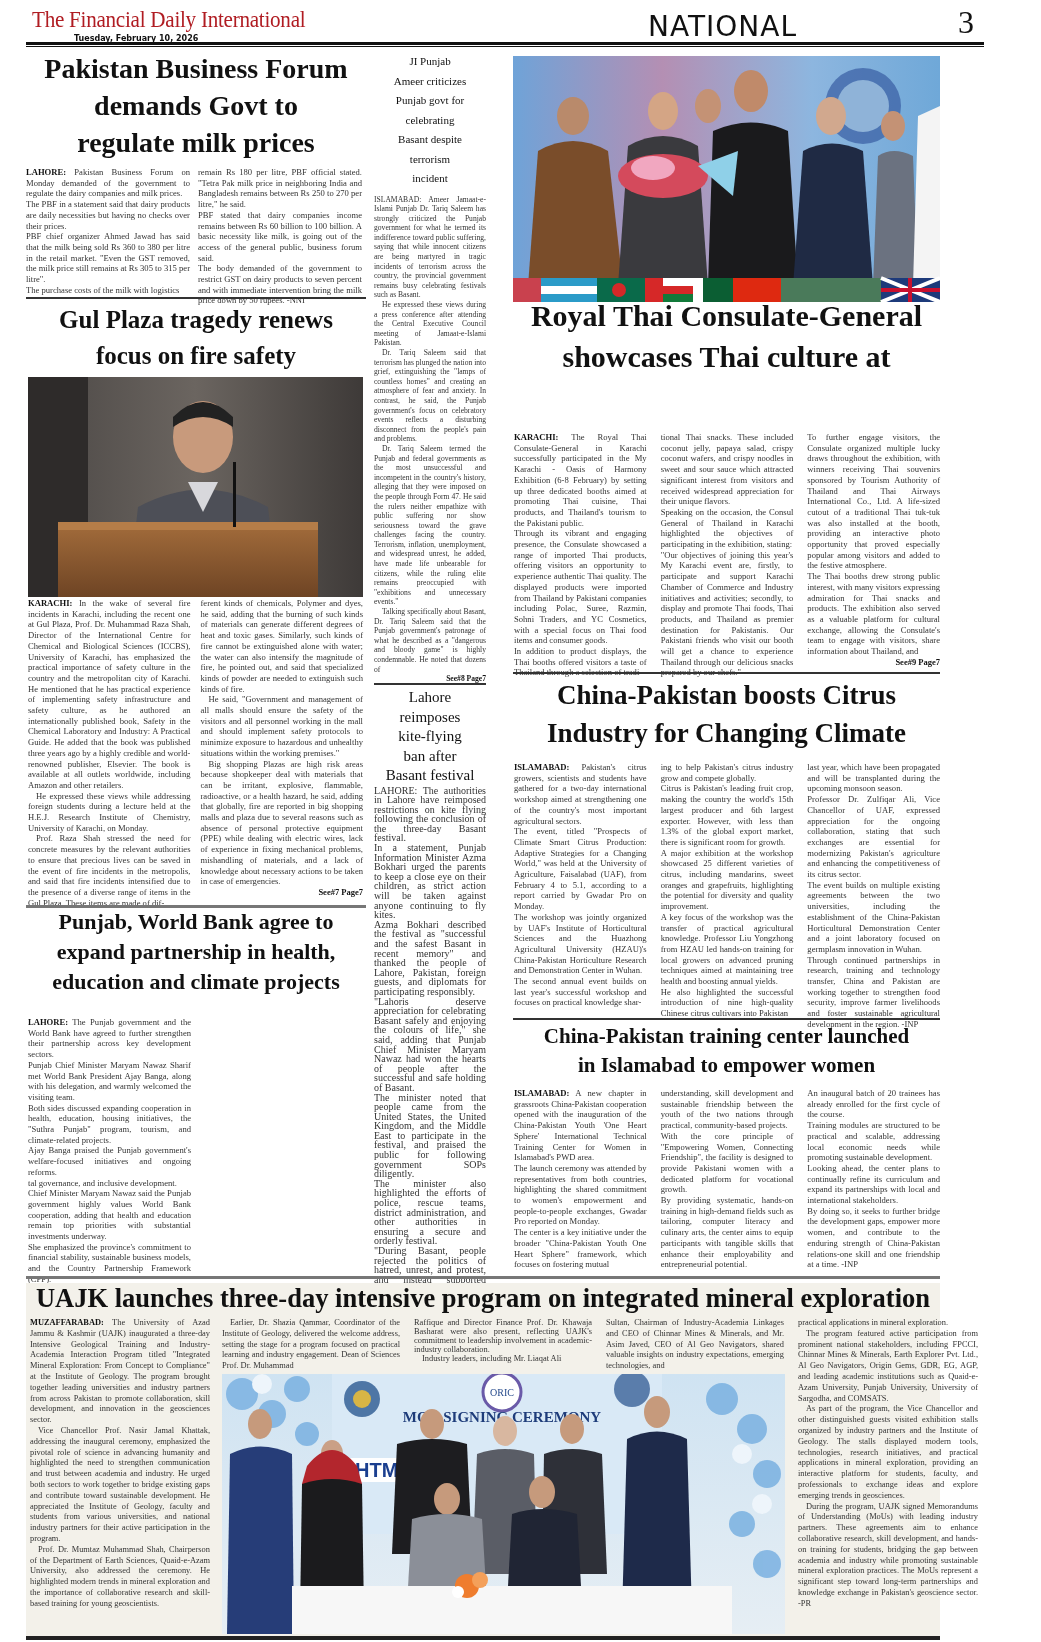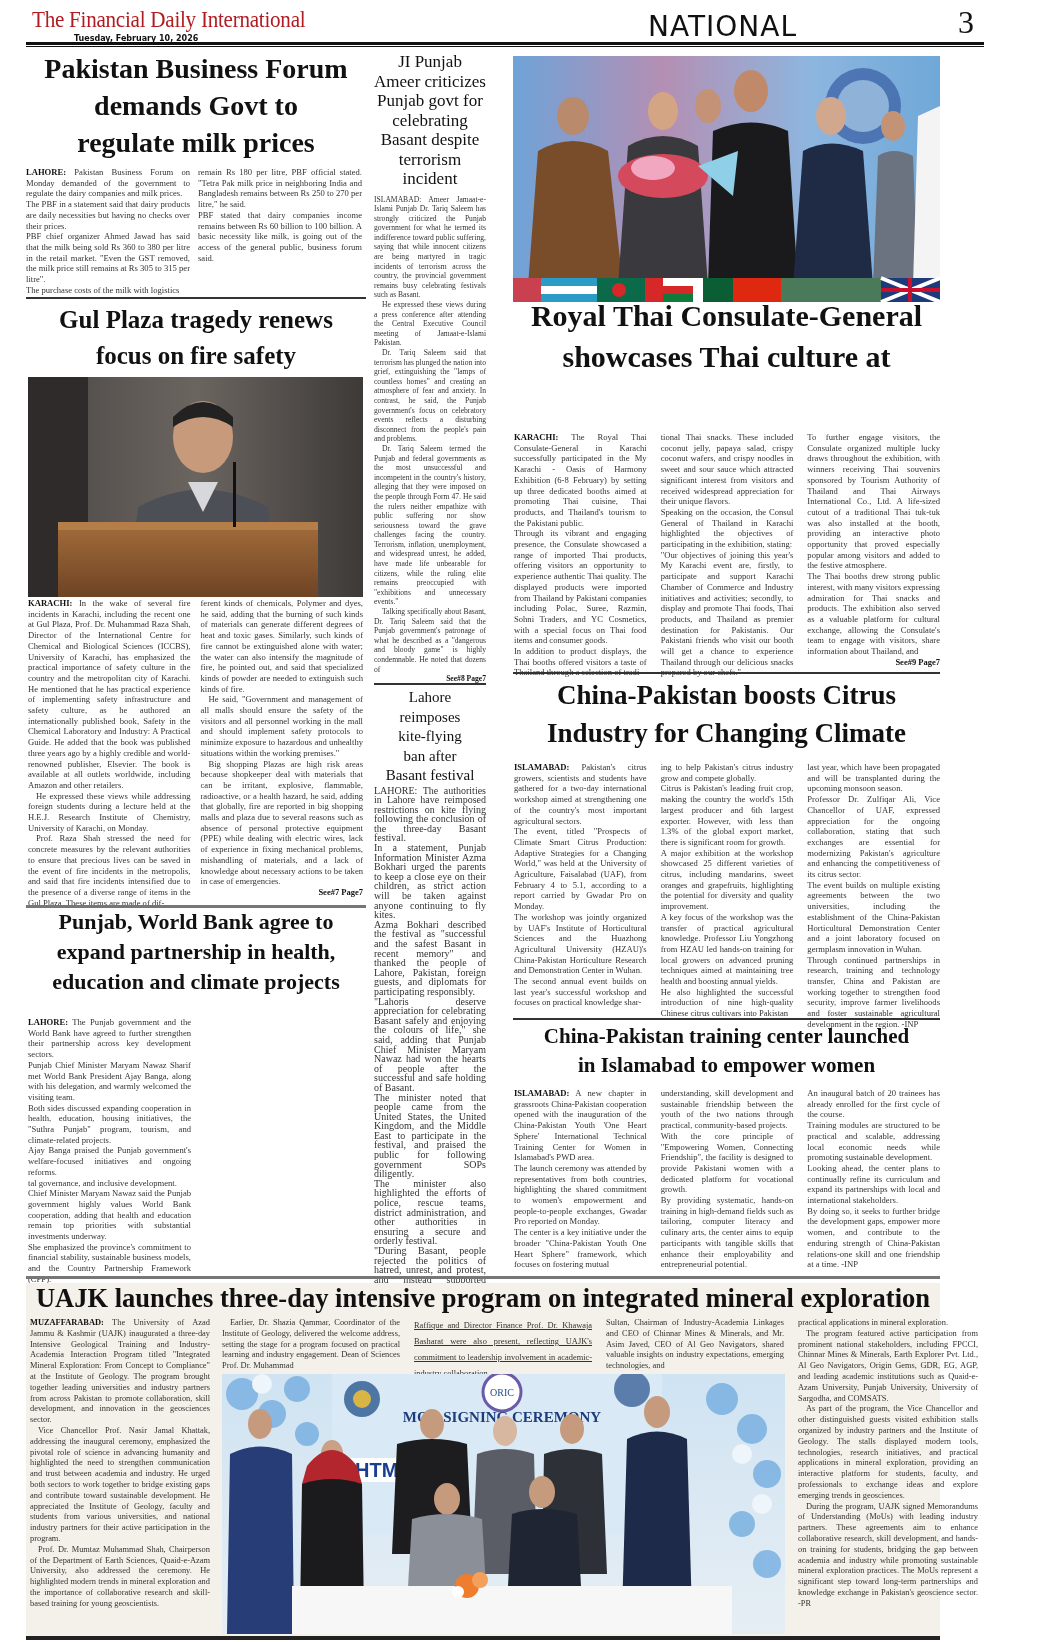--- a/index.html
+++ b/index.html
@@ -41,20 +41,21 @@
   <div style="display:flex;gap:8px;margin-top:6px;">
     <div class="col" style="width:164px;">
       <p><span class="dateline">LAHORE:</span><span> Pakistan Business Forum on Monday demanded of the government to regulate the dairy companies and milk prices.</span></p>
       <p>The PBF in a statement said that dairy products are daily necessities but having no checks over their prices.</p>
       <p>PBF chief organizer Ahmed Jawad has said that the milk being sold Rs 360 to 380 per litre in the retail market. "Even the GST removed, the milk price still remains at Rs 305 to 315 per litre".</p>
       <p>The purchase costs of the milk with logistics</p>
     </div>
     <div class="col" style="width:164px;">
       <p>remain Rs 180 per litre, PBF official stated. "Tetra Pak milk price in neighboring India and Bangladesh remains between Rs 250 to 270 per litre," he said.</p>
       <p>PBF stated that dairy companies income remains between Rs 60 billion to 100 billion. A basic necessity like milk, is going out of the access of the general public, business forum said.</p>
+      <p>The body demanded of the government to restrict GST on dairy products to seven percent and with immediate intervention bring the milk price down by 50 rupees. -NNI</p>
     </div>
   </div>
 </div>
 <div class="abs hr" style="left:26px;top:297px;width:340px;"></div>
 
 <div class="abs" style="left:26px;top:302px;width:340px;">
   <div class="hl" style="font-size:25px;line-height:36px;">
     <div>Gul Plaza tragedy renews</div>
     <div>focus on fire safety</div>
   </div>
@@ -115,21 +116,21 @@
       <p>tal governance, and inclusive development.</p>
       <p>Chief Minister Maryam Nawaz said the Punjab government highly values World Bank cooperation, adding that health and education remain top priorities with substantial investments underway.</p>
       <p>She emphasized the province's commitment to financial stability, sustainable business models, and the Country Partnership Framework (CPF).</p>
       <p>She stated that digital payments, governance reforms, agriculture improvements, and initiatives such as the Nawaz Sharif IT City, global IT certifications, and e-procurement are strengthening governance.</p>
       <p>The chief minister also highlighted housing schemes, including "Apni Chhat Apna Ghar," and social welfare programs like the Nigehban Package and Himmat Card for deserving citizens. -NNI</p>
     </div>
   </div>
 </div>
 
 <div class="abs" style="left:374px;top:52px;width:112px;">
-  <div class="hl-small" style="font-size:17px;line-height:19.5px;">
+  <div class="hl-small" style="font-size:11px;line-height:19.5px;">
     <div>JI Punjab</div>
     <div>Ameer criticizes</div>
     <div>Punjab govt for</div>
     <div>celebrating</div>
     <div>Basant despite</div>
     <div>terrorism</div>
     <div>incident</div>
   </div>
   <div class="col" style="margin-top:6px;font-size:7.6px;line-height:9.6px;">
     <p>ISLAMABAD: Ameer Jamaat-e-Islami Punjab Dr. Tariq Saleem has strongly criticized the Punjab government for what he termed its indifference toward public suffering, saying that while innocent citizens are being martyred in tragic incidents of terrorism across the country, the provincial government remains busy celebrating festivals such as Basant.</p>
@@ -294,21 +295,21 @@
 <div class="abs hl" style="left:26px;top:1281px;width:914px;font-size:26.5px;line-height:34px;white-space:nowrap;">UAJK launches three-day intensive program on integrated mineral exploration</div>
 
 <div class="abs col" style="left:30px;top:1318px;width:180px;font-size:8.4px;line-height:10.8px;">
   <p><span class="dateline">MUZAFFARABAD:</span><span> The University of Azad Jammu &amp; Kashmir (UAJK) inaugurated a three-day Intensive Geological Training and Industry-Academia Interaction Program titled "Integrated Mineral Exploration: From Concept to Compliance" at the Institute of Geology. The program brought together leading universities and industry partners from across Pakistan to promote collaboration, skill development, and innovation in the geosciences sector.</span></p>
   <p class="ind">Vice Chancellor Prof. Nasir Jamal Khattak, addressing the inaugural ceremony, emphasized the pivotal role of science in advancing humanity and highlighted the need to strengthen communication and trust between academia and industry. He urged both sectors to work together to bridge existing gaps and contribute toward sustainable development. He appreciated the Institute of Geology, faculty and students from various universities, and national industry partners for their active participation in the program.</p>
   <p class="ind">Prof. Dr. Mumtaz Muhammad Shah, Chairperson of the Department of Earth Sciences, Quaid-e-Azam University, also addressed the ceremony. He highlighted modern trends in mineral exploration and the importance of collaborative research and skill-based training for young geoscientists.</p>
 </div>
 <div class="abs col" style="left:222px;top:1318px;width:178px;font-size:8.4px;line-height:10.8px;">
   <p class="ind">Earlier, Dr. Shazia Qammar, Coordinator of the Institute of Geology, delivered the welcome address, setting the stage for a program focused on practical learning and industry engagement. Dean of Sciences Prof. Dr. Muhammad</p>
 </div>
-<div class="abs col" style="left:414px;top:1318px;width:178px;font-size:8.4px;line-height:16px;text-decoration:underline;">
+<div class="abs col" style="left:414px;top:1318px;width:178px;font-size:8.4px;line-height:9px;">
   <p>Raffique and Director Finance Prof. Dr. Khawaja Basharat were also present, reflecting UAJK's commitment to leadership involvement in academic-industry collaboration.</p>
   <p class="ind">Industry leaders, including Mr. Liaqat Ali</p>
 </div>
 <div class="abs col" style="left:606px;top:1318px;width:178px;font-size:8.4px;line-height:10.8px;">
   <p>Sultan, Chairman of Industry-Academia Linkages and CEO of Chinnar Mines &amp; Minerals, and Mr. Asim Javed, CEO of Al Geo Navigators, shared valuable insights on industry expectations, emerging technologies, and</p>
 </div>
 <div class="abs col" style="left:798px;top:1318px;width:180px;font-size:8.4px;line-height:10.8px;">
   <p>practical applications in mineral exploration.</p>
   <p class="ind">The program featured active participation from prominent national stakeholders, including FPCCI, Chinnar Mines &amp; Minerals, Earth Explorer Pvt. Ltd., Al Geo Navigators, Origin Gems, GDR, EG, AGP, and leading academic institutions such as Quaid-e-Azam University, Punjab University, University of Sargodha, and COMSATS.</p>
   <p class="ind">As part of the program, the Vice Chancellor and other distinguished guests visited exhibition stalls organized by industry partners and the Institute of Geology. The stalls displayed modern tools, technologies, research initiatives, and practical applications in mineral exploration, providing an interactive platform for students, faculty, and professionals to exchange ideas and explore emerging trends in geosciences.</p>

